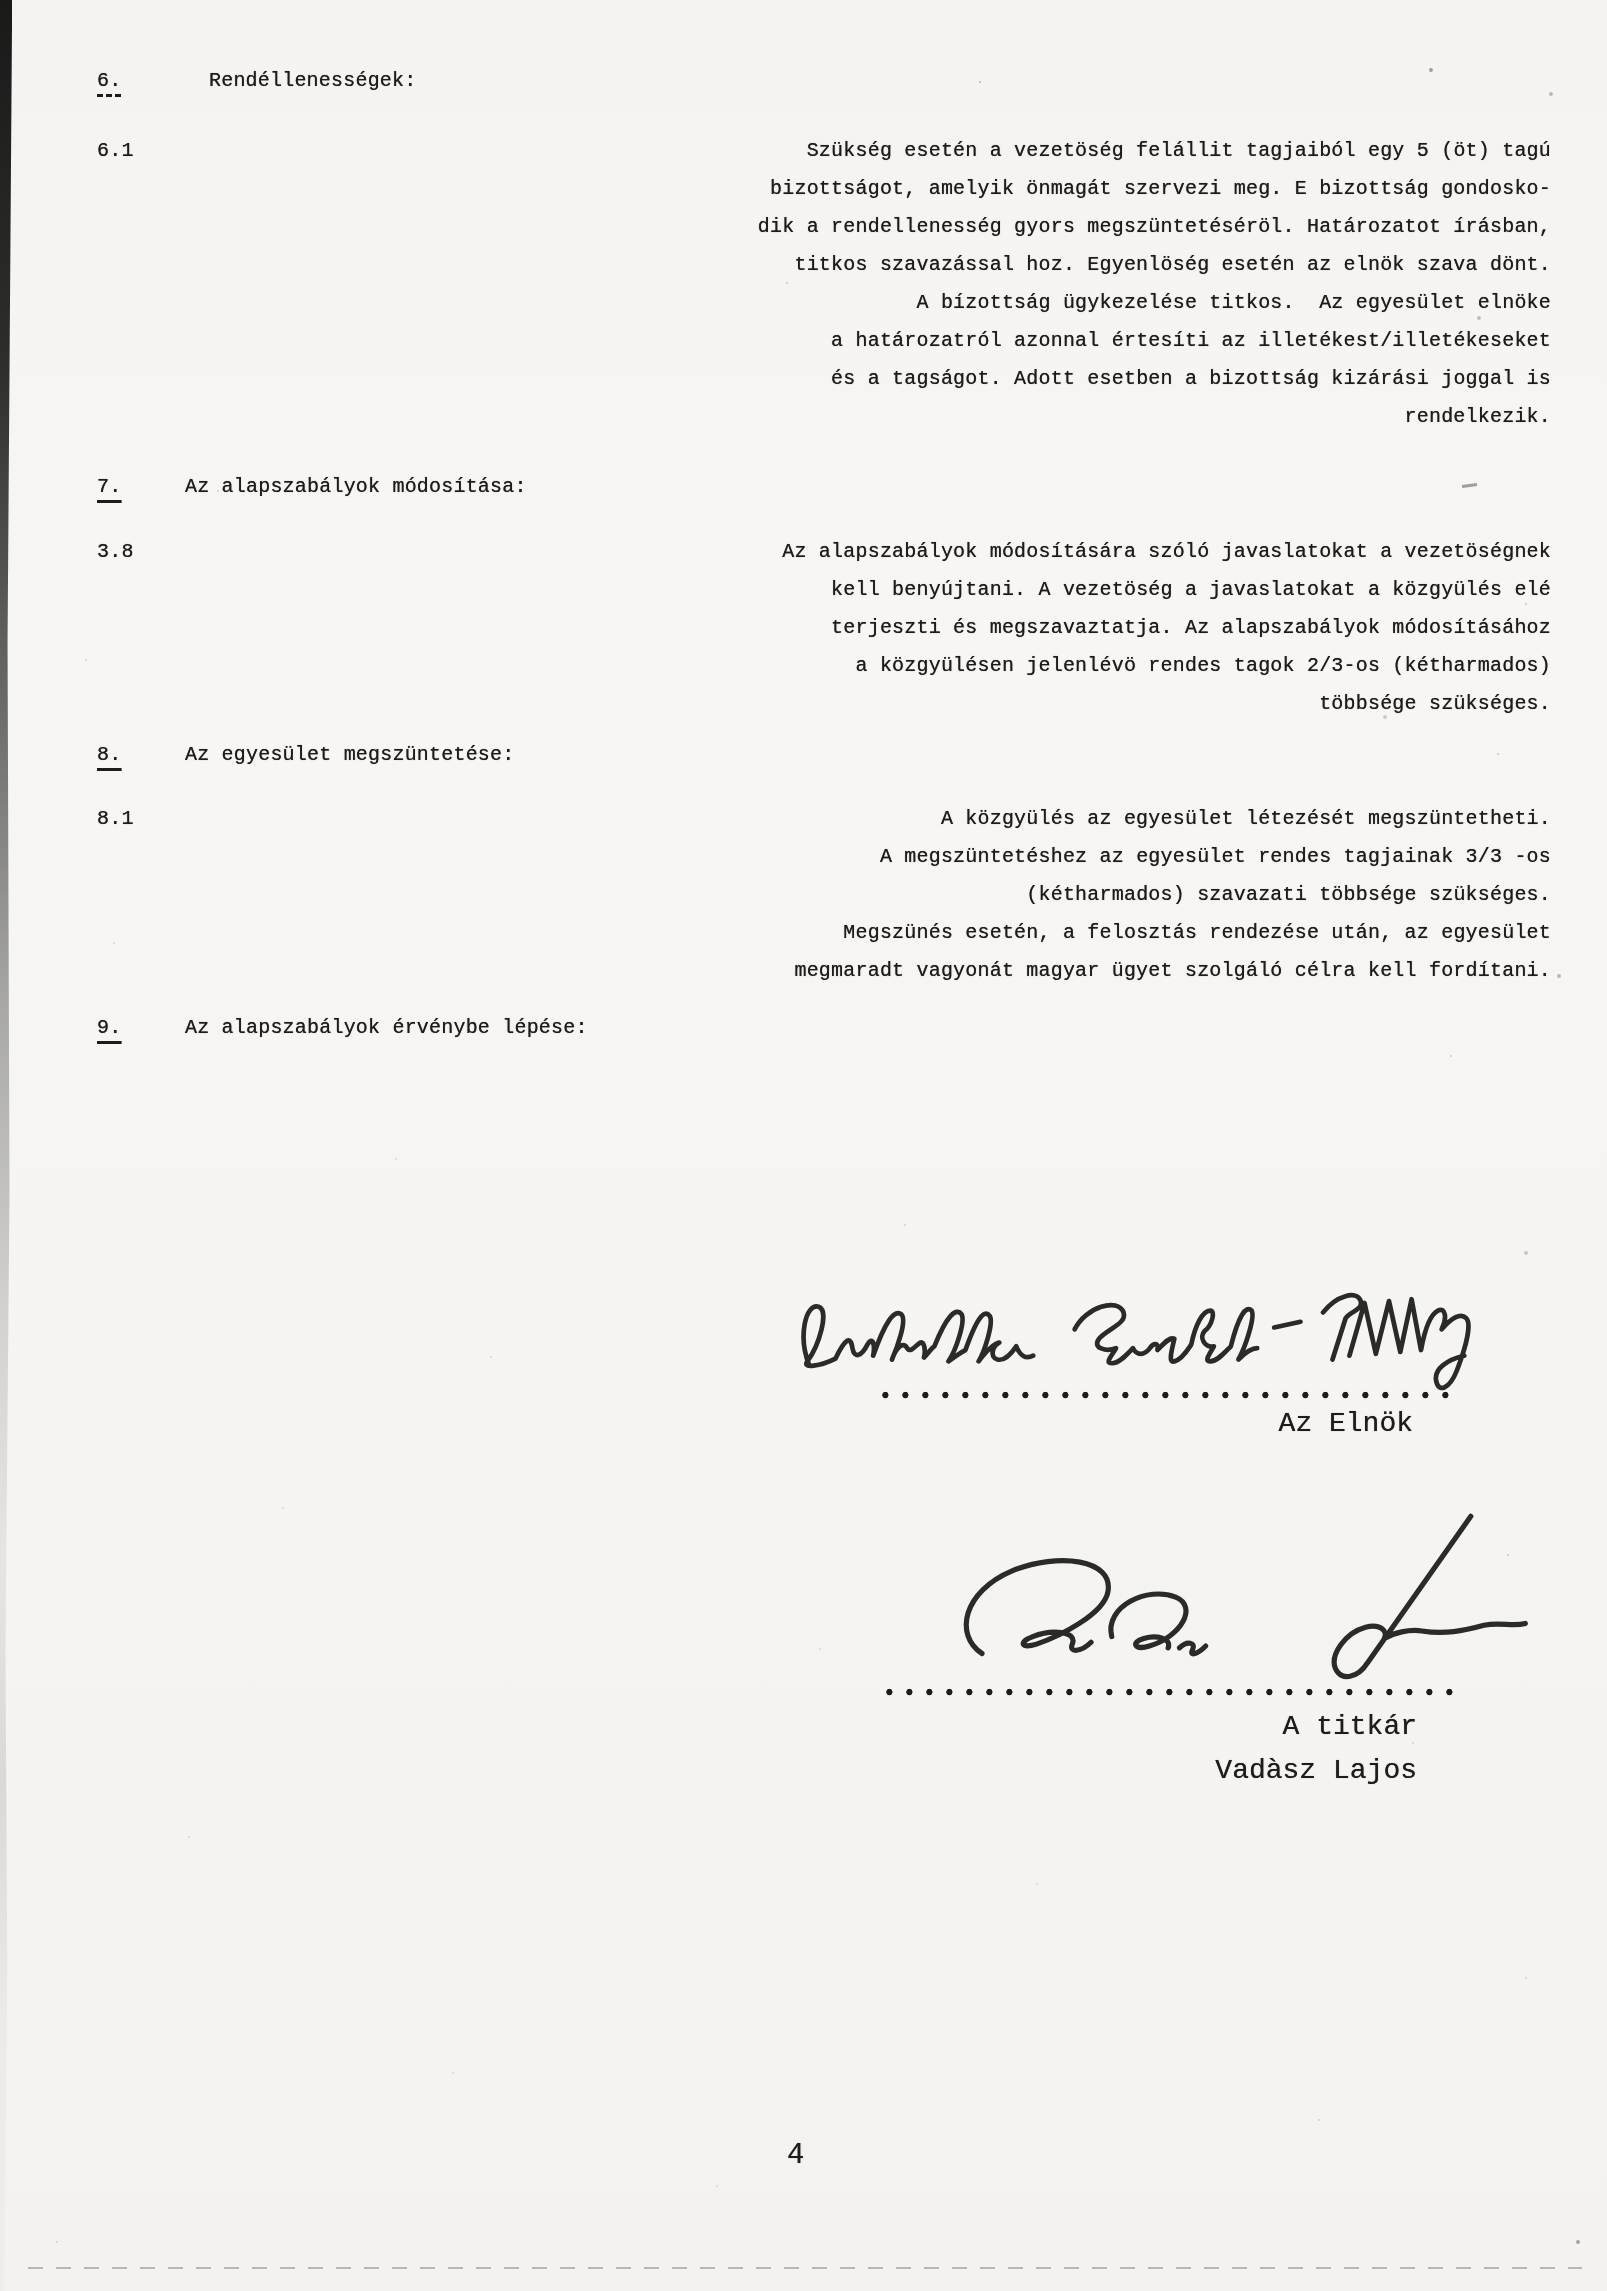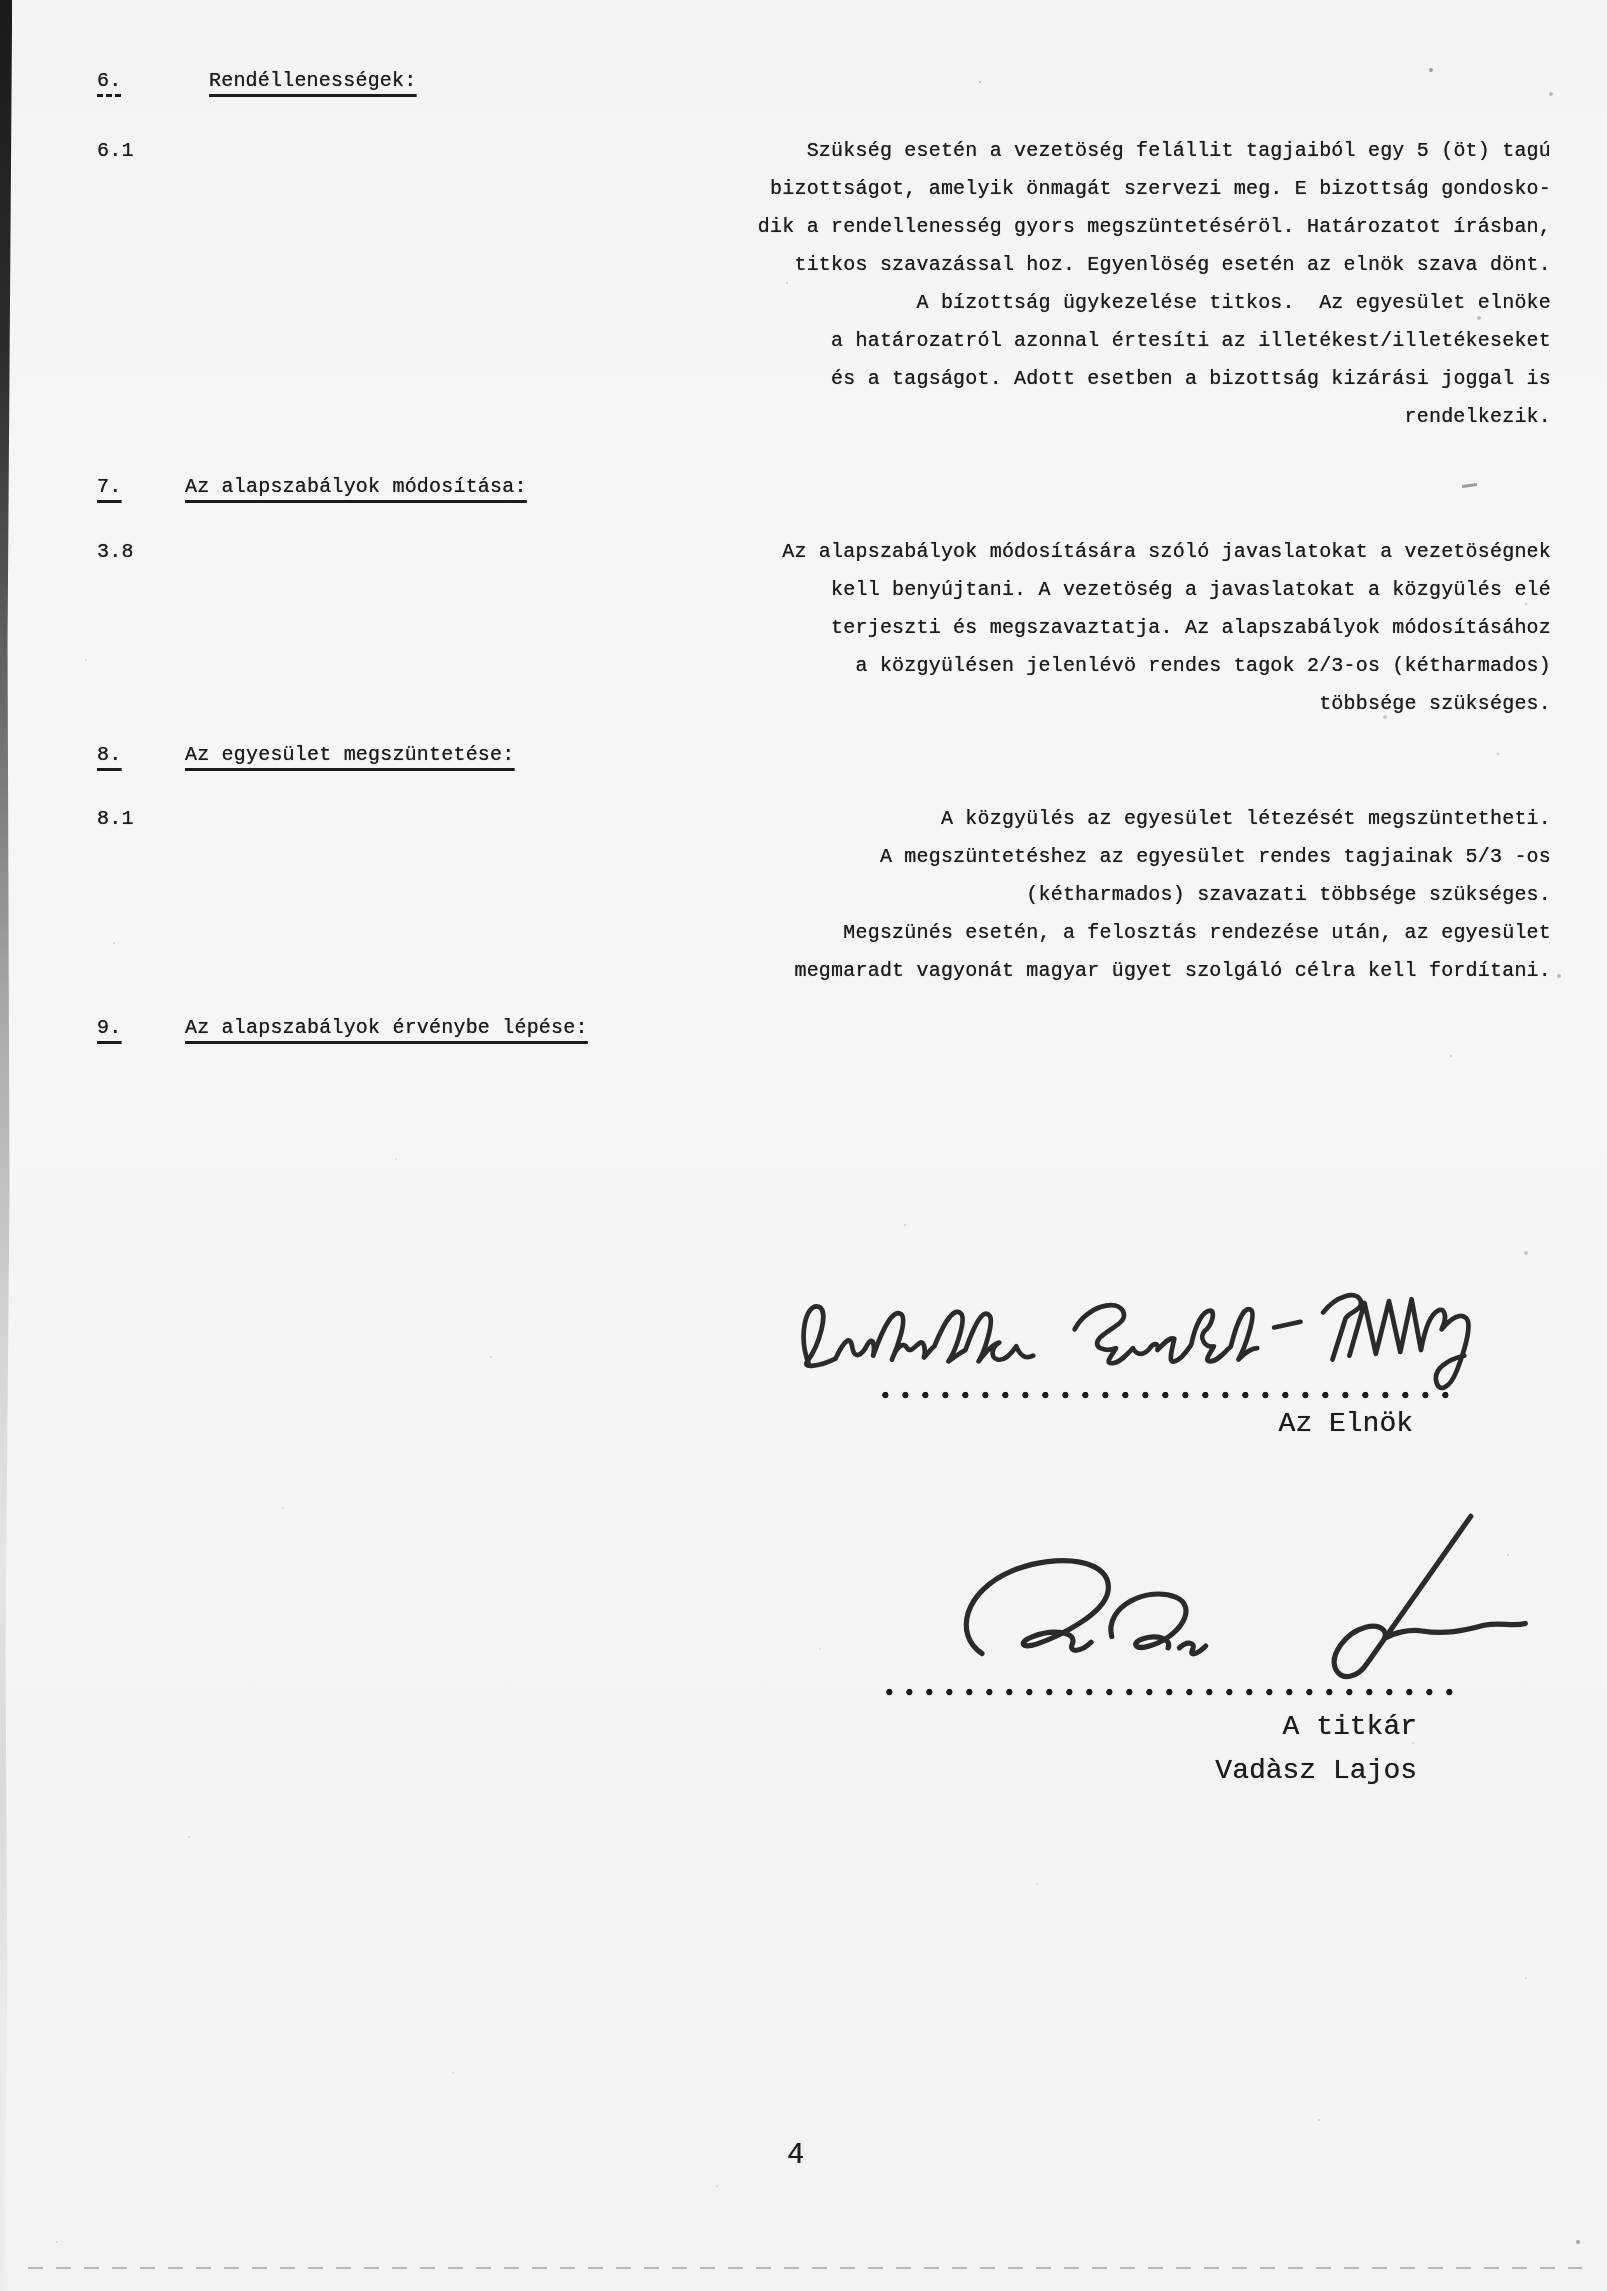--- a/index.html
+++ b/index.html
@@ -16,21 +16,21 @@
     letter-spacing:0.2px;
   }
   .heading{position:absolute;left:0;right:0;}
   .hnum{
     position:absolute;left:97px;
     text-decoration:underline;text-decoration-thickness:2.8px;text-underline-offset:7.5px;
   }
   .hnum.dashed{text-decoration-style:dashed;}
   .htitle{
     position:absolute;left:185px;
-    text-decoration:underline;text-decoration-thickness:2.8px;text-underline-offset:7.5px;
+    text-decoration-thickness:2.8px;text-underline-offset:7.5px;
   }
   .htitle.indent6{left:209px;}
   .clause{position:absolute;left:0;right:0;}
   .cnum{position:absolute;left:97px;}
   .ctext{margin-left:188px;margin-right:56px;white-space:pre;text-align:right;}
   .ctext.noindent-num{margin-left:218px;}
   .sig-script{position:absolute;}
   .dotline{
     position:absolute;height:7.5px;
     background-image:radial-gradient(circle at 9.4px 3.8px,#1d1c1a 2.8px,rgba(0,0,0,0) 3.4px);
@@ -126,21 +126,21 @@
 többsége szükséges.</div>
   </div>
 
   <div class="heading txt" style="top:736px">
     <span class="hnum">8.</span>
     <span class="htitle">Az egyesület megszüntetése:</span>
   </div>
   <div class="clause txt" style="top:800px">
     <span class="cnum">8.1</span>
     <div class="ctext">A közgyülés az egyesület létezését megszüntetheti.
-A megszüntetéshez az egyesület rendes tagjainak 5/3 -os
+A megszüntetéshez az egyesület rendes tagjainak 3/3 -os
 (kétharmados) szavazati többsége szükséges.
 Megszünés esetén, a felosztás rendezése után, az egyesület
 megmaradt vagyonát magyar ügyet szolgáló célra kell fordítani.</div>
   </div>
 
   <div class="heading txt" style="top:1009px">
     <span class="hnum">9.</span>
     <span class="htitle">Az alapszabályok érvénybe lépése:</span>
   </div>
 

